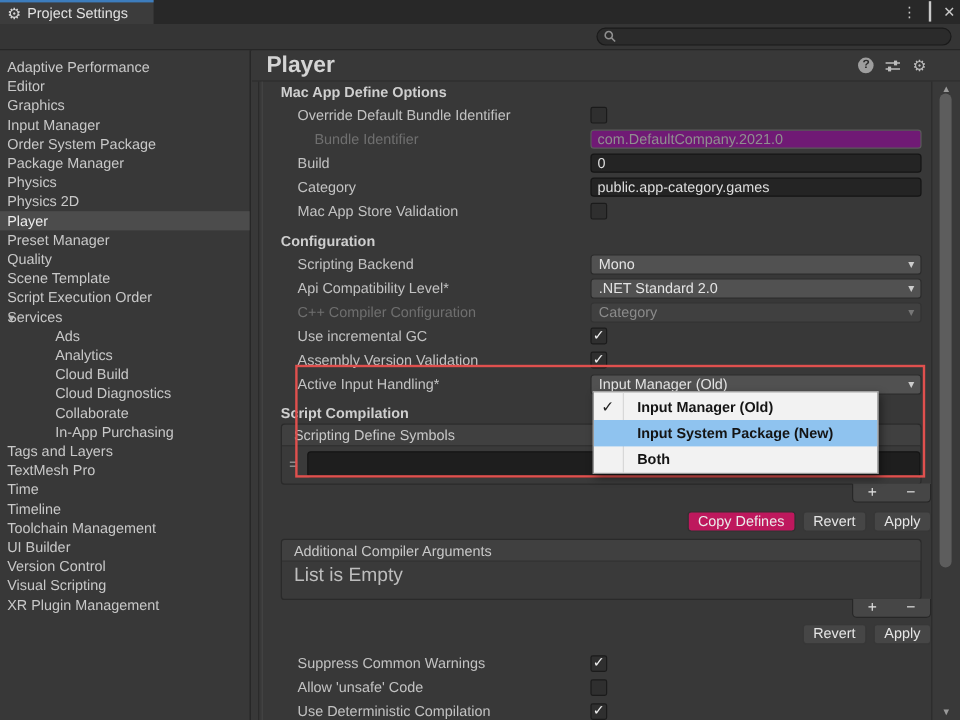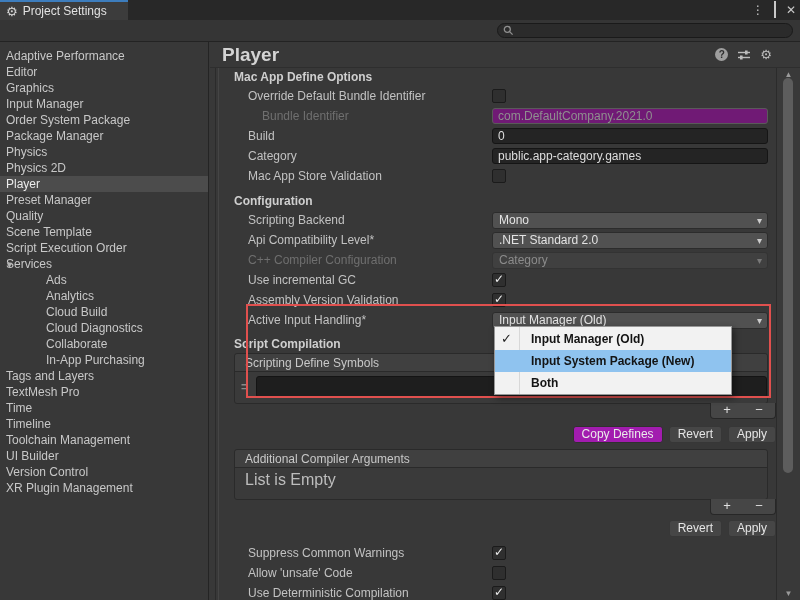--- a/index.html
+++ b/index.html
@@ -77,21 +77,21 @@
     border:1px solid #141414; border-radius:3px; }
   .args-body { height:24px; line-height:24px; font-size:16px; color:#bdbdbd; padding-left:10px; }
   .args-pad { height:7px; }
 
   .pm-row { position:relative; height:16px; }
   .pm-group { position:absolute; right:0; top:-1px; width:66px; height:16px; background:#464646;
     border:1px solid #272727; border-top:none; border-radius:0 0 4px 4px; display:flex; }
   .pm-btn { flex:1; text-align:center; color:#e0e0e0; font-size:13px; line-height:14px; }
 
   .btn-row { position:relative; height:17px; display:flex; justify-content:flex-end; gap:6px; }
-  .btn { height:17px; padding:0 8px; background:#a21caf; border:1px solid #303030; border-radius:3px;
+  .btn { height:17px; padding:0 8px; background:#be185d; border:1px solid #303030; border-radius:3px;
     color:#eaeaea; font-size:12px; line-height:15px; }
   .btn.disabled { background:#464646; color:#e5e5e5; border-color:#373737; }
 
   
   .scrollbar { position:absolute; right:0; top:26px; width:24px; bottom:0; background:#393939; border-left:1px solid #2b2b2b; }
   .sb-up { position:absolute; top:2px; left:0; width:100%; text-align:center; font-size:8px; color:#9a9a9a; }
   .sb-down { position:absolute; bottom:2px; left:0; width:100%; text-align:center; font-size:8px; color:#9a9a9a; }
   .sb-thumb { position:absolute; left:6px; top:10px; width:10px; height:395px; background:#5d5d5d; border-radius:5px; }
 
   
@@ -154,20 +154,21 @@
       <div class="side-item child"><span>Cloud Diagnostics</span></div>
       <div class="side-item child"><span>Collaborate</span></div>
       <div class="side-item child"><span>In-App Purchasing</span></div>
       <div class="side-item"><span>Tags and Layers</span></div>
       <div class="side-item"><span>TextMesh Pro</span></div>
       <div class="side-item"><span>Time</span></div>
       <div class="side-item"><span>Timeline</span></div>
       <div class="side-item"><span>Toolchain Management</span></div>
       <div class="side-item"><span>UI Builder</span></div>
       <div class="side-item"><span>Version Control</span></div>
+      <div class="side-item"><span>Visual Scripting</span></div>
       <div class="side-item"><span>XR Plugin Management</span></div>
     </div>
 
   <div class="content">
     <div class="content-header">
       <span class="panel-title">Player</span>
       <span class="header-icons">
         <span class="help-ic">?</span>
         <svg width="14" height="12" viewBox="0 0 14 12">
           <line x1="1" y1="3.5" x2="13" y2="3.5" stroke="#bdbdbd" stroke-width="1.4"></line>

